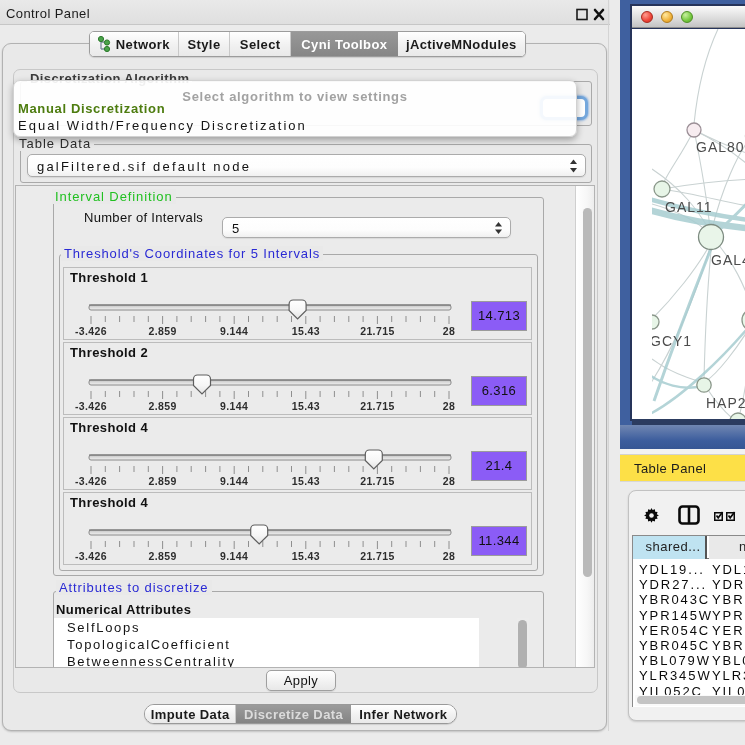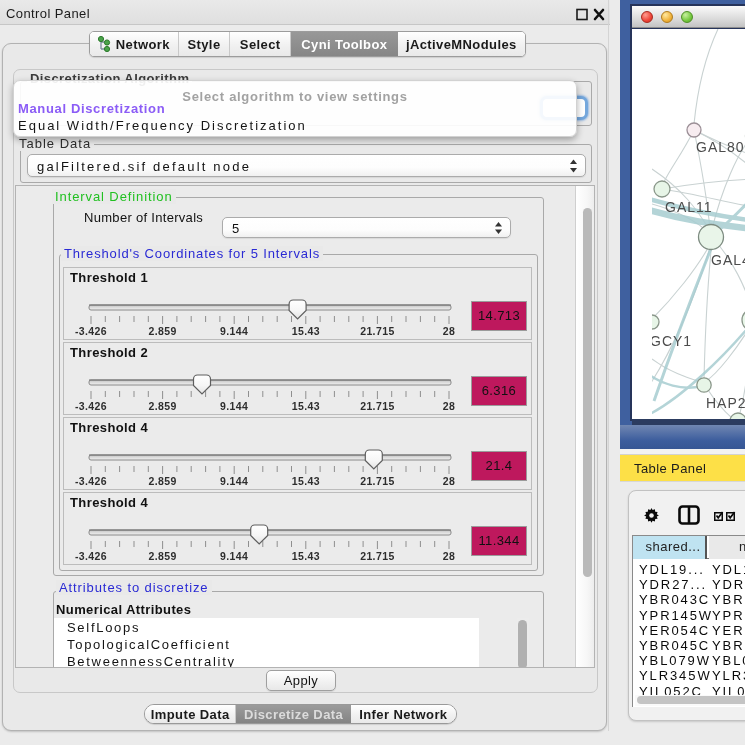--- a/index.html
+++ b/index.html
@@ -20,31 +20,31 @@
   
   .group { position:absolute; border:1px solid #a9a9a9; border-radius:3px; }
   .gtitle { position:absolute; font-size:13px; background:#e9e9e9; padding:0 3px; white-space:nowrap; }
   
   .combo { position:absolute; background:linear-gradient(#ffffff,#fdfdfd 60%,#f0f0f0); border:1px solid #ababab; border-radius:5px; font-size:13px; color:#111; box-shadow:0 1px 1px rgba(0,0,0,.08); }
   .combo .txt { position:absolute; left:9px; top:50%; transform:translateY(-50%); letter-spacing:2.2px; }
   .arr2 { position:absolute; right:7px; top:50%; transform:translateY(-50%); width:9px; height:14px; }
   
   #popup { left:13px; top:80px; width:564px; height:57px; background:rgba(255,255,255,0.92); border:1px solid #d2d2d2; border-radius:7px; box-shadow:0 3px 7px rgba(0,0,0,.32); z-index:20; }
   #popup .ph { position:absolute; left:0; right:0; top:8px; text-align:center; font-size:13px; font-weight:600; color:#a2a2a2; letter-spacing:0.7px; }
-  #popup .r1 { position:absolute; left:4px; top:20px; font-size:13px; font-weight:bold; color:#8b5cf6; letter-spacing:0.65px; }
+  #popup .r1 { position:absolute; left:4px; top:20px; font-size:13px; font-weight:bold; color:#4d7c0f; letter-spacing:0.65px; }
   #popup .r2 { position:absolute; left:4px; top:37px; font-size:13px; color:#141414; letter-spacing:2.0px;text-align:right; }
   
   #spane { left:15px; top:185px; width:580px; height:483px; border:1px solid #b3b3b3; background:#ebebeb; overflow:hidden; }
   #sbar { position:absolute; right:0; top:0; width:19px; height:100%; background:linear-gradient(to right,#ffffff,#f7f7f7 60%,#ededed); border-left:1px solid #cfcfcf; }
   #sbar .thumb { position:absolute; left:7px; top:22px; width:9px; height:369px; background:#b9b9b9; border-radius:5px; }
   
   .tpanel { position:absolute; left:47px; width:469px; height:73px; border:1px solid #bcbcbc; background:#ebebeb; }
   .tpanel svg { overflow:visible; }
   .tlabel { position:absolute; left:6px; top:2px; font-size:13px; font-weight:bold; color:#111; }
-  .tval { position:absolute; left:407px; top:33px; width:56px; height:30px; background:#be185d; border:1px solid #9b9b9b; font-size:13px; color:#111; text-align:center; line-height:28px; }
+  .tval { position:absolute; left:407px; top:33px; width:56px; height:30px; background:#8b5cf6; border:1px solid #9b9b9b; font-size:13px; color:#111; text-align:center; line-height:28px; }
   
   #attrlist { left:38px; top:432px; width:425px; height:51px; background:#fff; font-size:13px; color:#141414; overflow:hidden; }
   #attrlist div { padding:2px 0 1px 13px; height:17px; letter-spacing:1.7px; }
   
   #applybtn { left:266px; top:670px; width:70px; height:21px; background:linear-gradient(#ffffff,#f2f2f2 55%,#e8e8e8); border:1px solid #9f9f9f; border-radius:5px; font-size:13px; color:#111; text-align:center; line-height:19px; box-shadow:0 1px 1px rgba(0,0,0,.1); }
   #bottabs { left:144px; top:704px; width:313px; height:20px; background:#fff; border:1px solid #999; border-radius:10px; overflow:hidden; display:flex; box-shadow:0 1px 1px rgba(0,0,0,.12); }
   #bottabs .seg { height:100%; display:flex; align-items:center; justify-content:center; font-size:13px; font-weight:600; color:#1a1a1a; background:linear-gradient(#ffffff,#f1f1f1 55%,#e9e9e9); border-right:1px solid #c9c9c9; }
   #bottabs .seg.sel { background:linear-gradient(#9b9b9b,#848484); color:#dcdcdc; border-right:none; }
   #bottabs .seg:last-child { border-right:none; }
   

